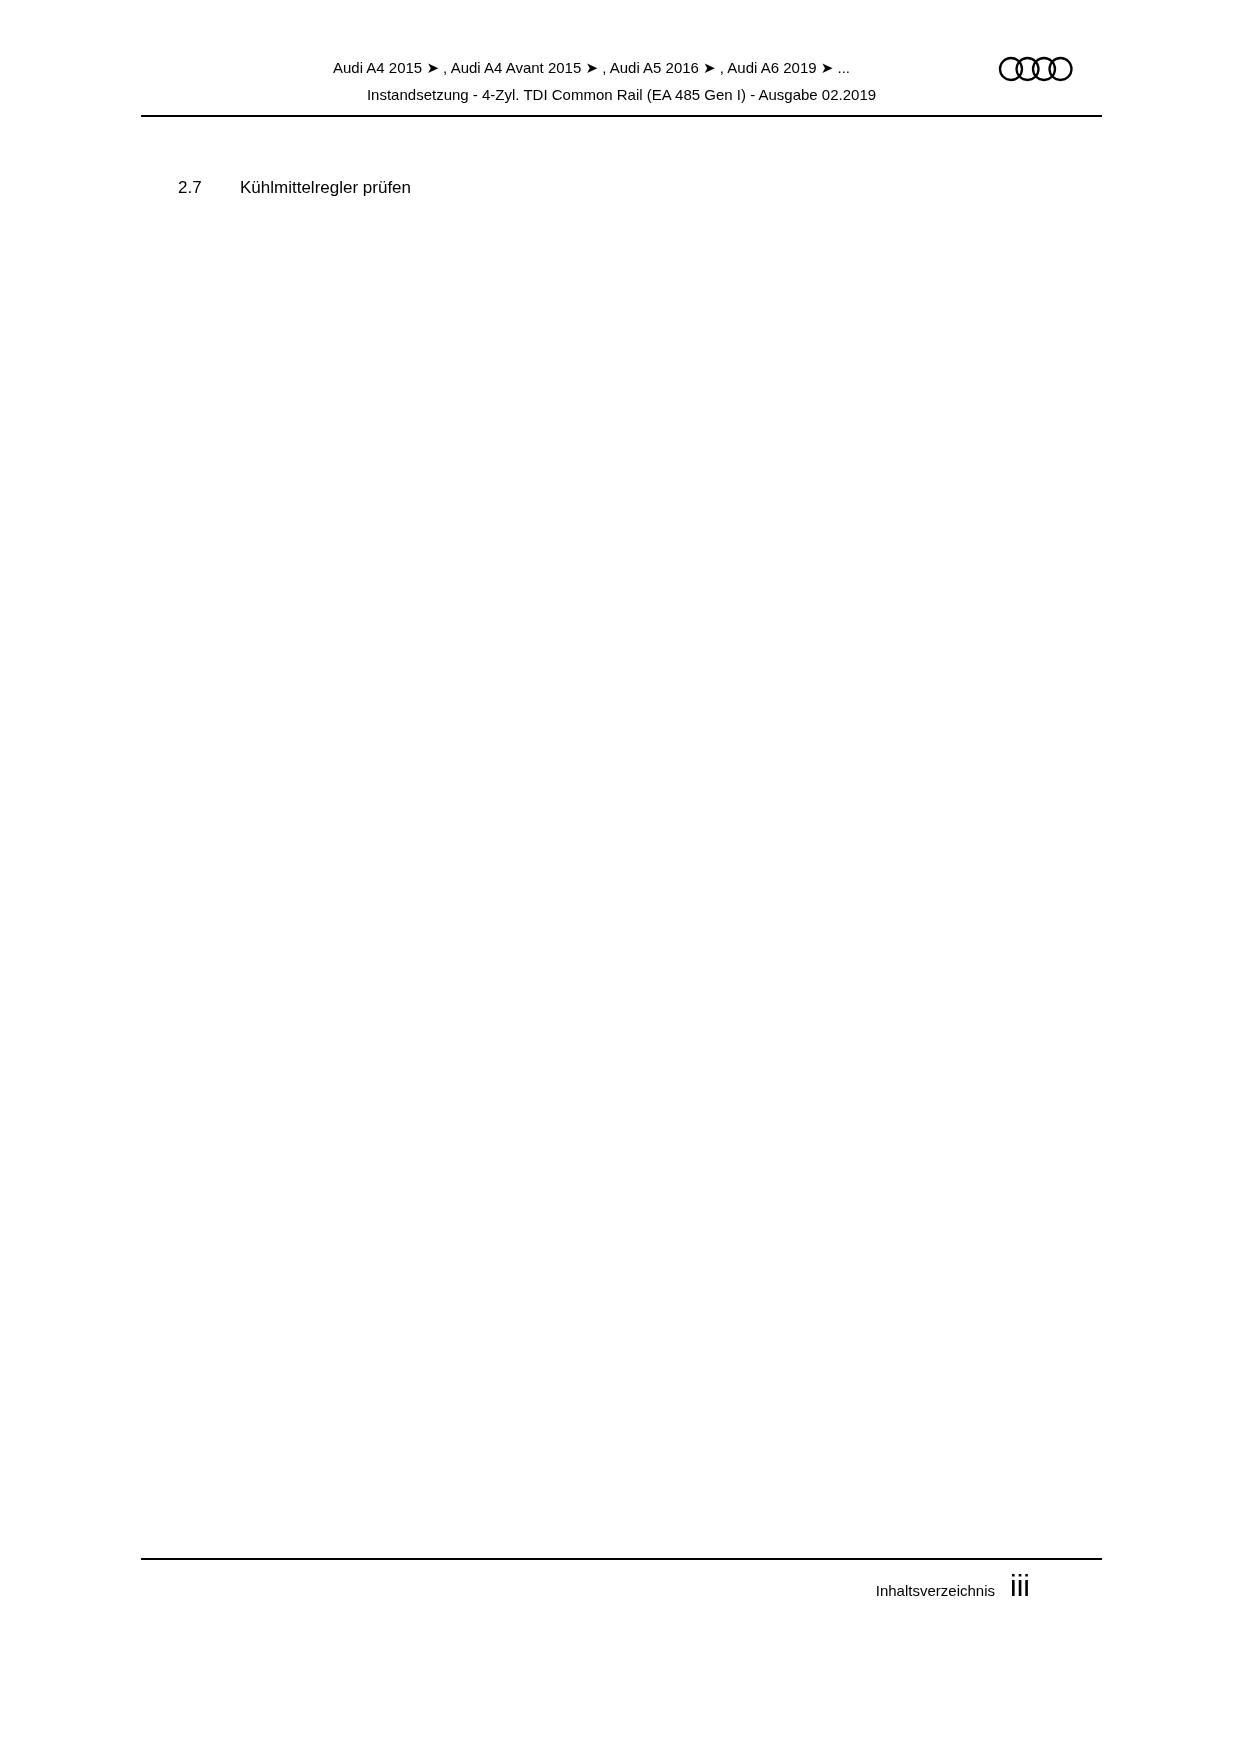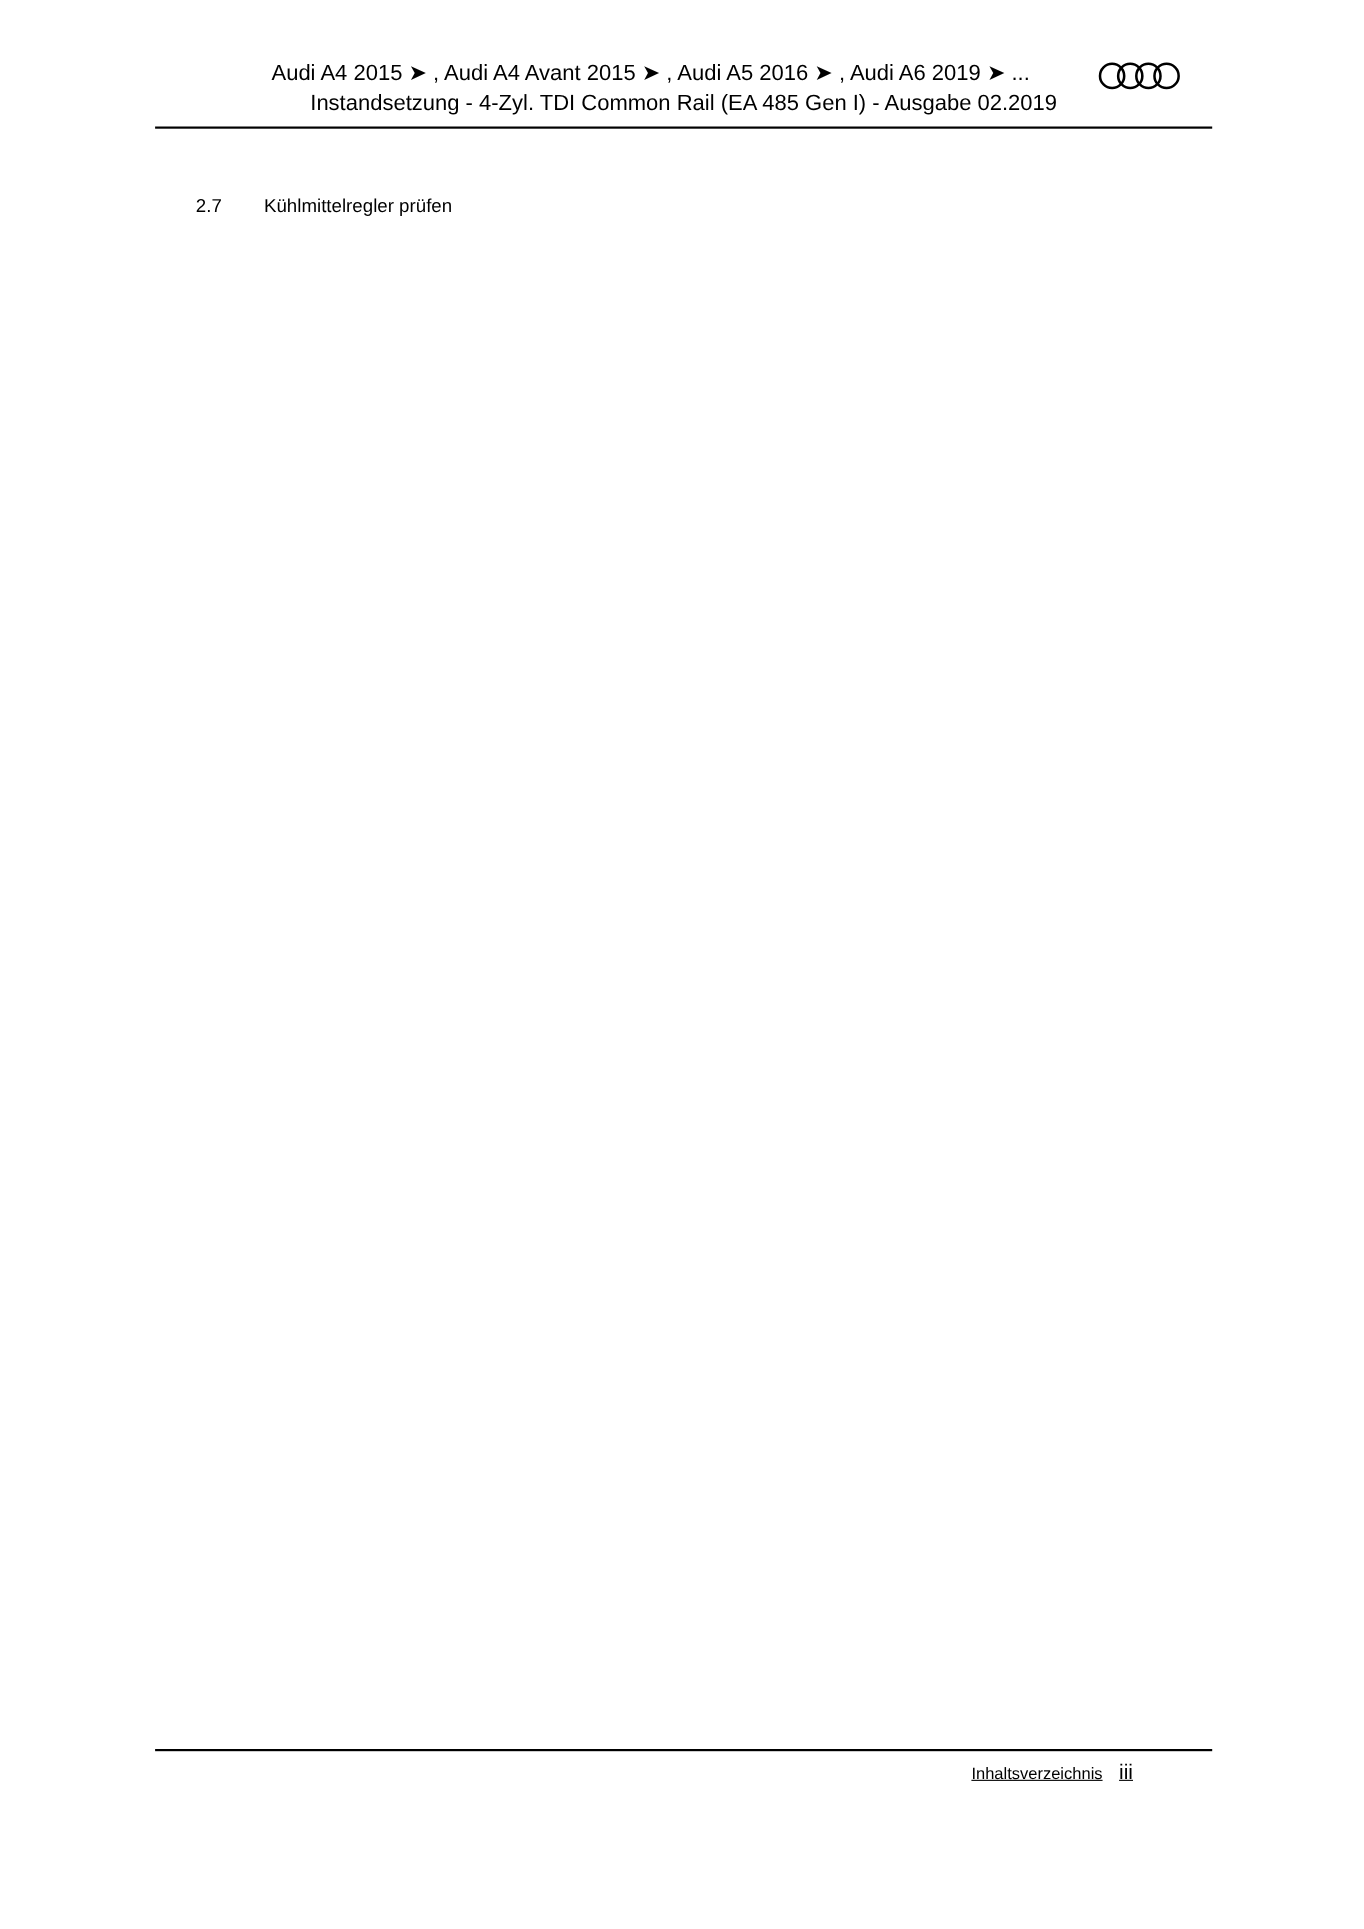--- a/index.html
+++ b/index.html
@@ -17,21 +17,21 @@
   .content {
     position: absolute;
     left: 141px;
     width: 961px;
     top: 54px;
   }
   
   .header { position: relative; }
   .header-line {
     text-align: center;
-    font-size: 20px;
+    font-size: 15px;
     line-height: 27px;
     white-space: nowrap;
   }
   .header-line.first { padding-right: 60px; }
   .header-rule {
     height: 2px;
     background: #000;
     margin-top: 7px;
   }
   .logo {
@@ -68,34 +68,33 @@
   .row .page {
     flex: 0 0 auto;
     min-width: 36px;
     text-align: right;
   }
   
   .footer {
     position: absolute;
     left: 141px;
     width: 961px;
-    top: 1590px;
-    text-decoration: underline;
+    top: 1558px;
   }
   .footer-rule { height: 2px; background: #000; }
   .footer-text {
     display: flex;
     justify-content: flex-end;
     align-items: baseline;
     gap: 15px;
     padding-right: 72px;
     margin-top: 9px;
   }
   .footer-label { font-size: 15px; }
-  .footer-page { font-size: 19px; }
+  .footer-page { font-size: 30px; }
 </style>
 </head>
 <body>
 
 <div class="page">
 
   <div class="content">
 
     <div class="header">
       <div class="header-line first">Audi A4 2015 ➤ , Audi A4 Avant 2015 ➤ , Audi A5 2016 ➤ , Audi A6 2019 ➤ ...</div>

